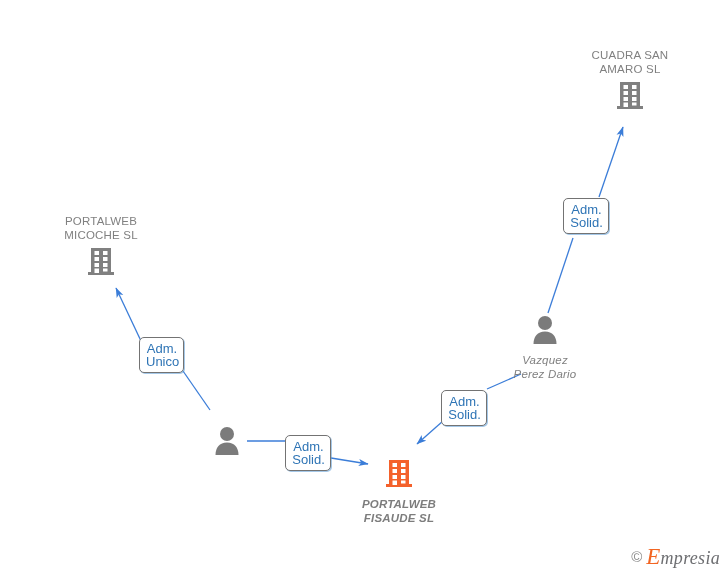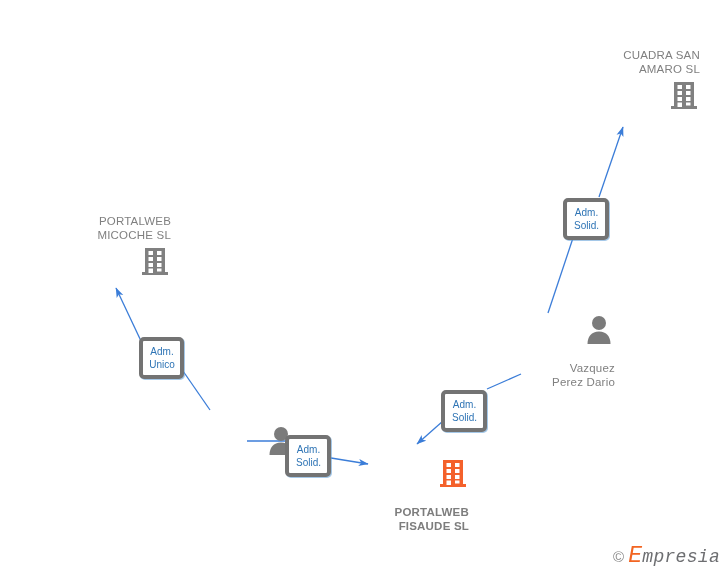--- a/index.html
+++ b/index.html
@@ -24,21 +24,21 @@
     width: 728px;
     height: 575px;
     pointer-events: none;
   }
 
   
   .node {
     position: absolute;
     width: 140px;
     margin-left: -70px;
-    text-align: right;
+    text-align: center;
     z-index: 3;
   }
   .node .glyph {
     display: block;
     margin: 0 auto;
     line-height: 0;
   }
   .node .caption {
     display: block;
     font-size: 11.5px;
@@ -49,33 +49,33 @@
   }
   .node.company-main .caption {
     font-weight: bold;
     color: #7d7d7d;
   }
   .node.company .caption,
   .node.person .caption {
     font-weight: normal;
   }
   .cap-above { margin-bottom: 3px; }
-  .cap-below { margin-top: 16px; }
+  .cap-below { margin-top: 8px; font-style: italic; }
 
   
   .rel {
     position: absolute;
     z-index: 4;
     box-sizing: border-box;
     background: #ffffff;
-    border: 4px solid #737373;
+    border: 1px solid #737373;
     border-radius: 5px;
     box-shadow: 1px 1px 0 rgba(91,155,213,0.55);
     color: #2e74b5;
-    font-size: 10px;
+    font-size: 13px;
     line-height: 13px;
     text-align: center;
     padding: 4px 5px 4px 6px;
     white-space: pre-line;
   }
 
   
   #watermark {
     position: absolute;
     right: 8px;
@@ -85,21 +85,21 @@
     align-items: center;
     gap: 4px;
     user-select: none;
   }
   #watermark .c-mark {
     font-size: 15px;
     color: #8a8a8a;
     line-height: 1;
   }
   #watermark .brand {
-    font-family: Liberation Mono, monospace;
+    font-family: Liberation Serif, serif;
     font-style: italic;
     font-size: 18px;
     line-height: 1;
     color: #6d6e71;
     letter-spacing: 0.3px;
     text-align: center;
   }
   #watermark .brand .lead {
     color: #f26522;
     font-size: 23px;

